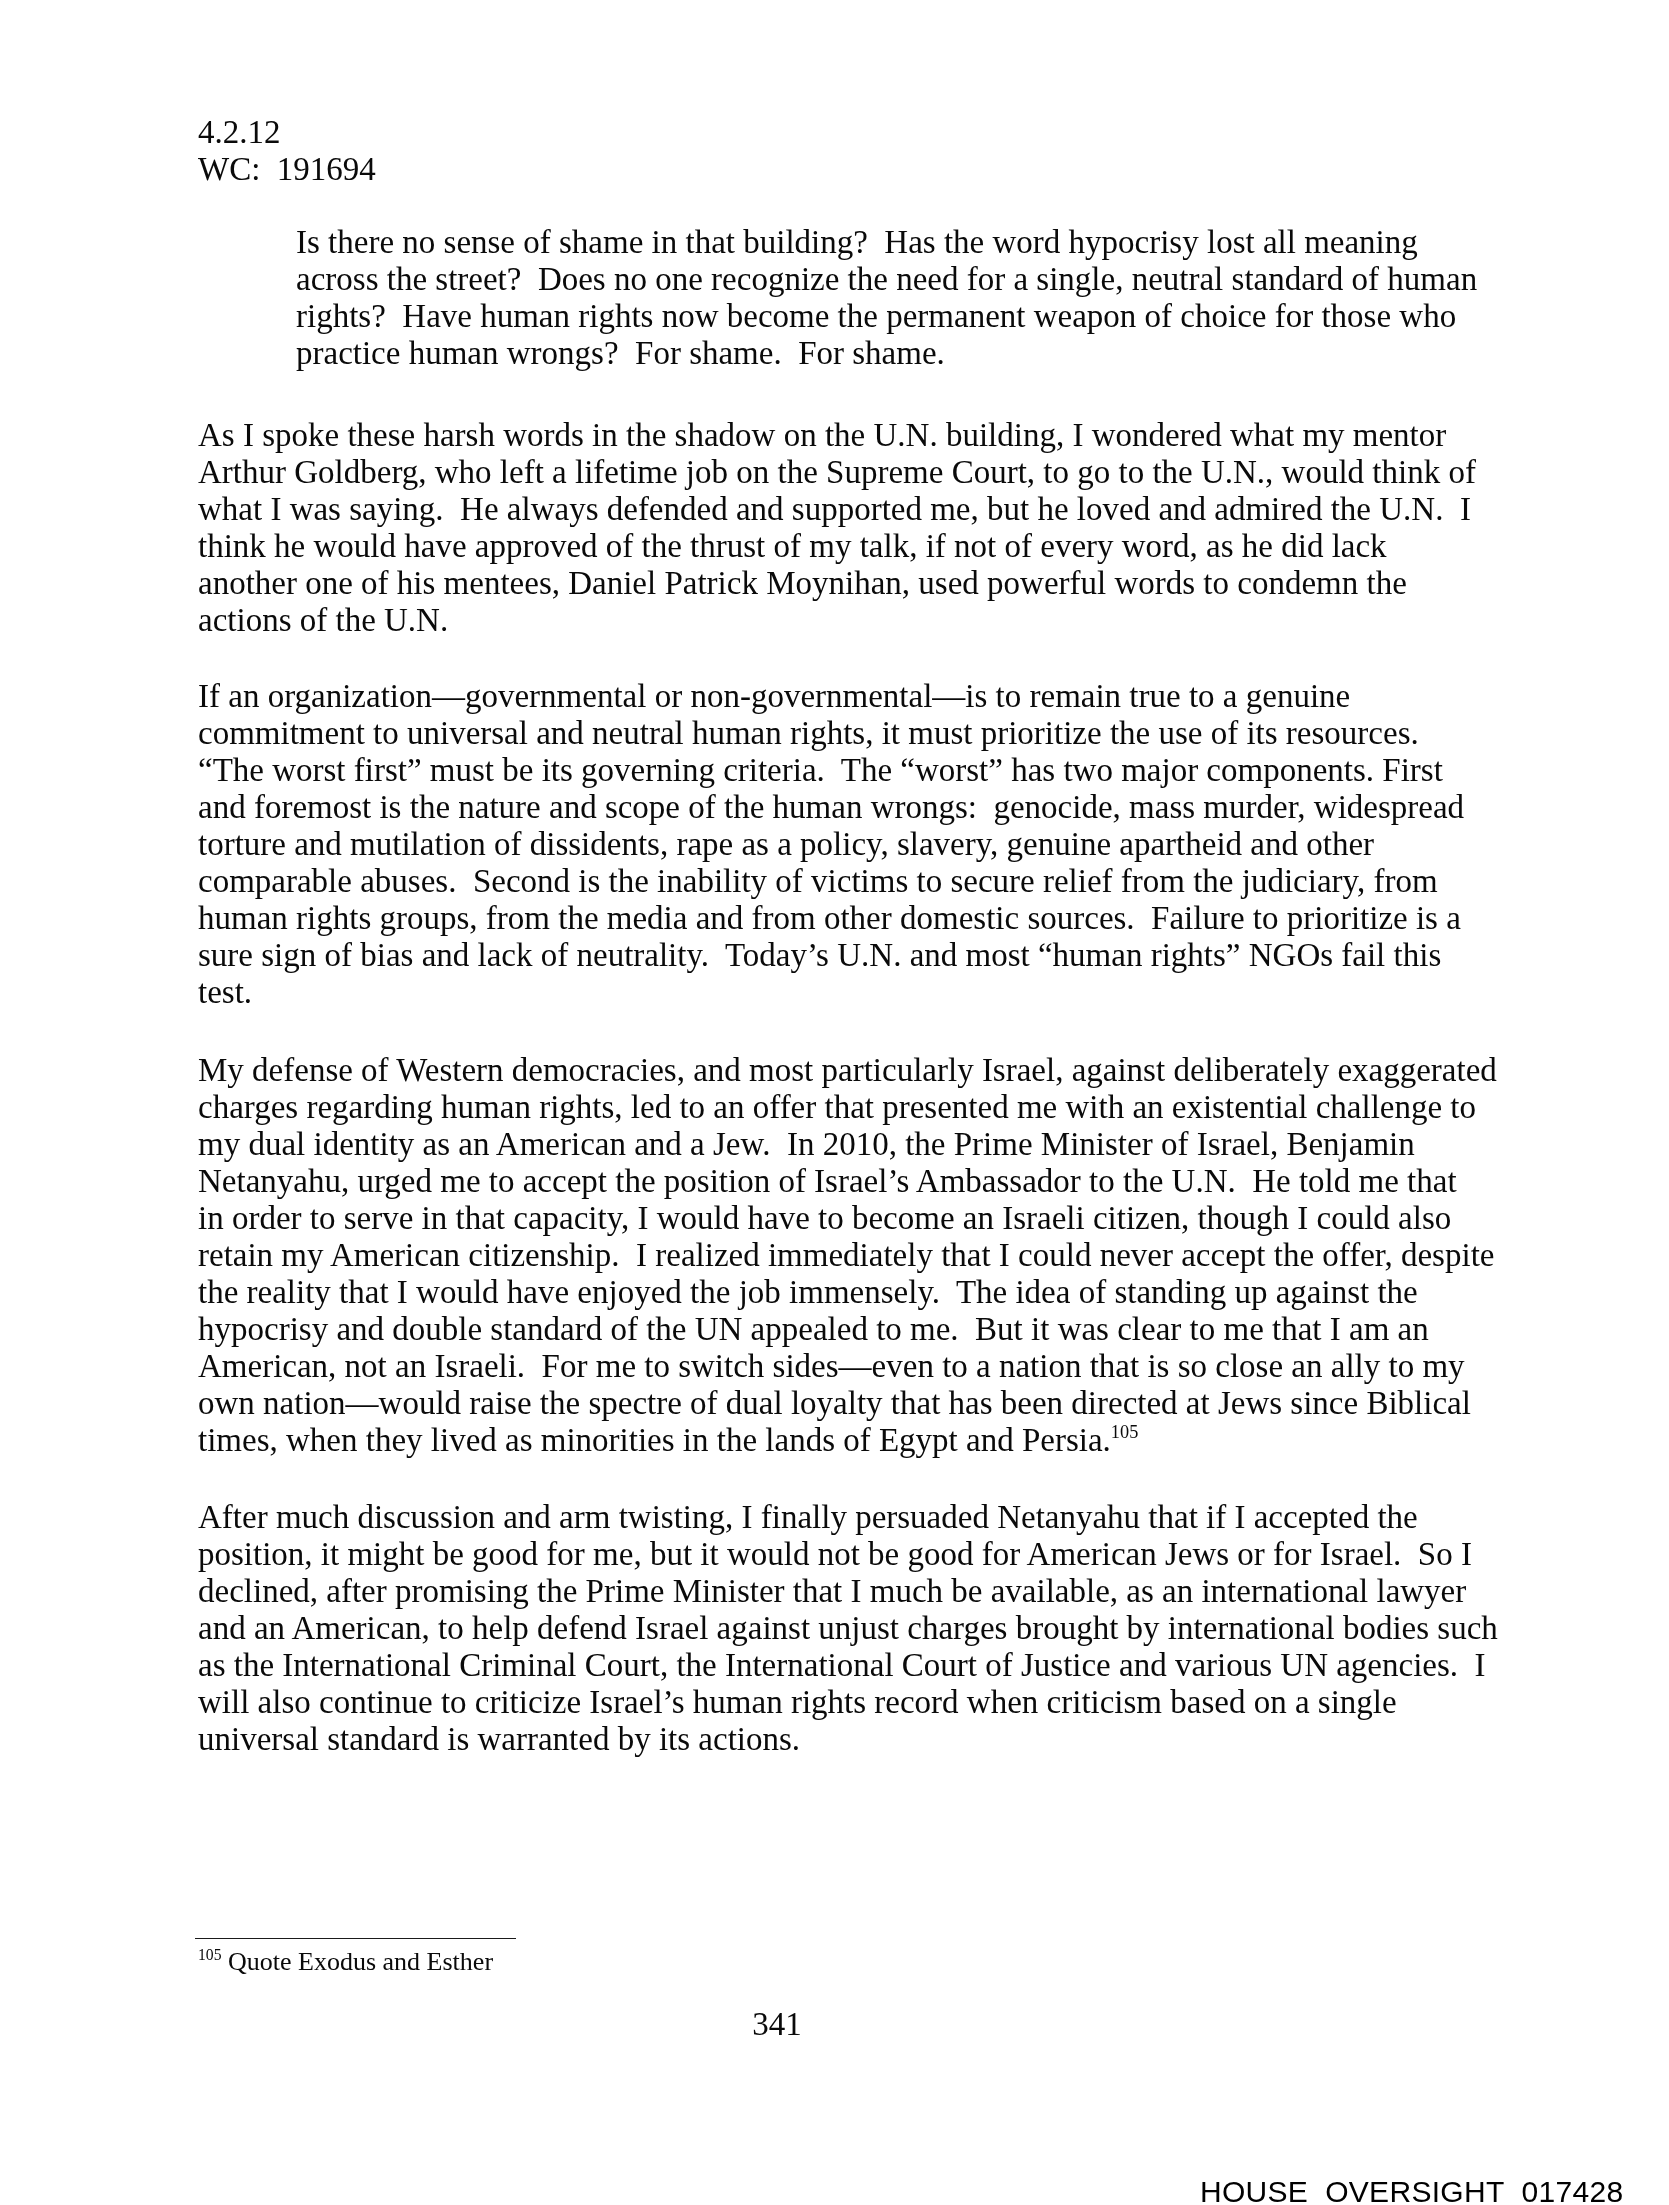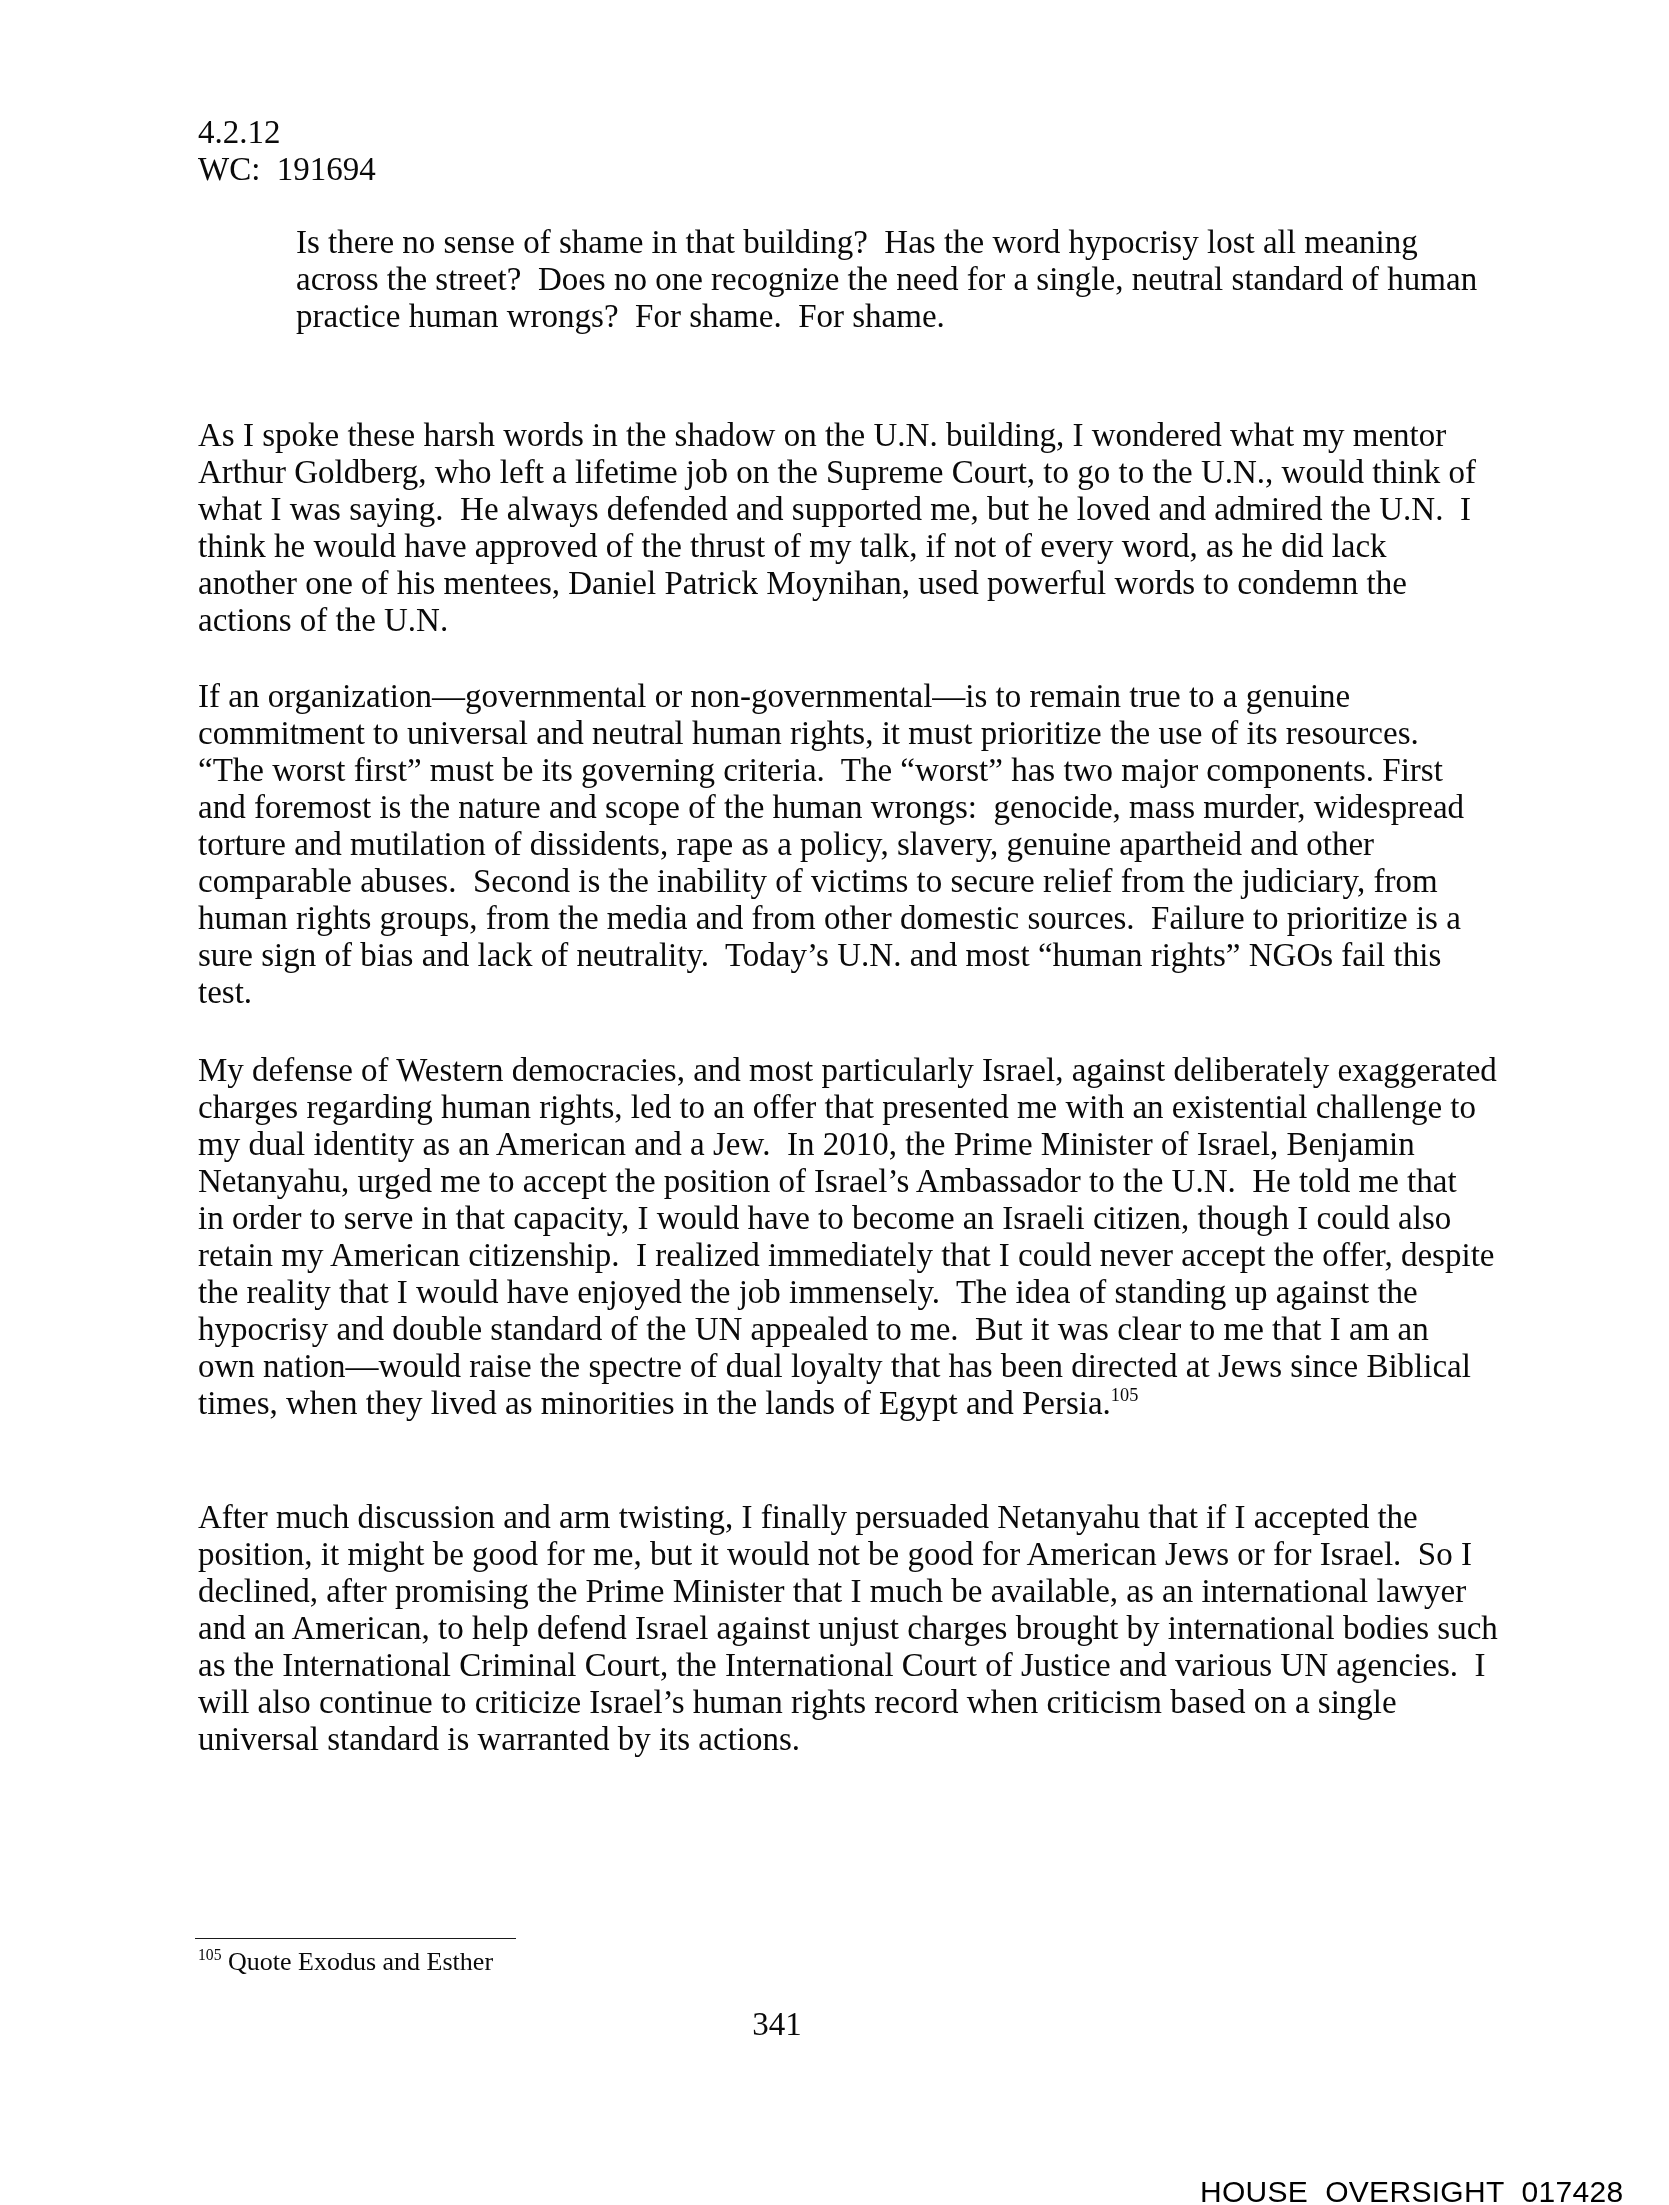--- a/index.html
+++ b/index.html
@@ -109,20 +109,21 @@
 <div class="page">
 
   <div class="header-block">
     <div class="hline">4.2.12</div>
     <div class="hline">WC:  191694</div>
   </div>
 
   <div class="block quote-block">
     <span class="bl">Is there no sense of shame in that building?  Has the word hypocrisy lost all meaning</span>
     <span class="bl">across the street?  Does no one recognize the need for a single, neutral standard of human</span>
+    <span class="bl">rights?  Have human rights now become the permanent weapon of choice for those who</span>
     <span class="bl">practice human wrongs?  For shame.  For shame.</span>
   </div>
 
   <div class="block para-block p1">
     <span class="bl">As I spoke these harsh words in the shadow on the U.N. building, I wondered what my mentor</span>
     <span class="bl">Arthur Goldberg, who left a lifetime job on the Supreme Court, to go to the U.N., would think of</span>
     <span class="bl">what I was saying.  He always defended and supported me, but he loved and admired the U.N.  I</span>
     <span class="bl">think he would have approved of the thrust of my talk, if not of every word, as he did lack</span>
     <span class="bl">another one of his mentees, Daniel Patrick Moynihan, used powerful words to condemn the</span>
     <span class="bl">actions of the U.N.</span>
@@ -142,20 +143,21 @@
 
   <div class="block para-block p3">
     <span class="bl">My defense of Western democracies, and most particularly Israel, against deliberately exaggerated</span>
     <span class="bl">charges regarding human rights, led to an offer that presented me with an existential challenge to</span>
     <span class="bl">my dual identity as an American and a Jew.  In 2010, the Prime Minister of Israel, Benjamin</span>
     <span class="bl">Netanyahu, urged me to accept the position of Israel’s Ambassador to the U.N.  He told me that</span>
     <span class="bl">in order to serve in that capacity, I would have to become an Israeli citizen, though I could also</span>
     <span class="bl">retain my American citizenship.  I realized immediately that I could never accept the offer, despite</span>
     <span class="bl">the reality that I would have enjoyed the job immensely.  The idea of standing up against the</span>
     <span class="bl">hypocrisy and double standard of the UN appealed to me.  But it was clear to me that I am an</span>
+    <span class="bl">American, not an Israeli.  For me to switch sides—even to a nation that is so close an ally to my</span>
     <span class="bl">own nation—would raise the spectre of dual loyalty that has been directed at Jews since Biblical</span>
     <span class="bl"><span>times, when they lived as minorities in the lands of Egypt and Persia.</span><sup class="fnref">105</sup></span>
   </div>
 
   <div class="block para-block p4">
     <span class="bl">After much discussion and arm twisting, I finally persuaded Netanyahu that if I accepted the</span>
     <span class="bl">position, it might be good for me, but it would not be good for American Jews or for Israel.  So I</span>
     <span class="bl">declined, after promising the Prime Minister that I much be available, as an international lawyer</span>
     <span class="bl">and an American, to help defend Israel against unjust charges brought by international bodies such</span>
     <span class="bl">as the International Criminal Court, the International Court of Justice and various UN agencies.  I</span>

